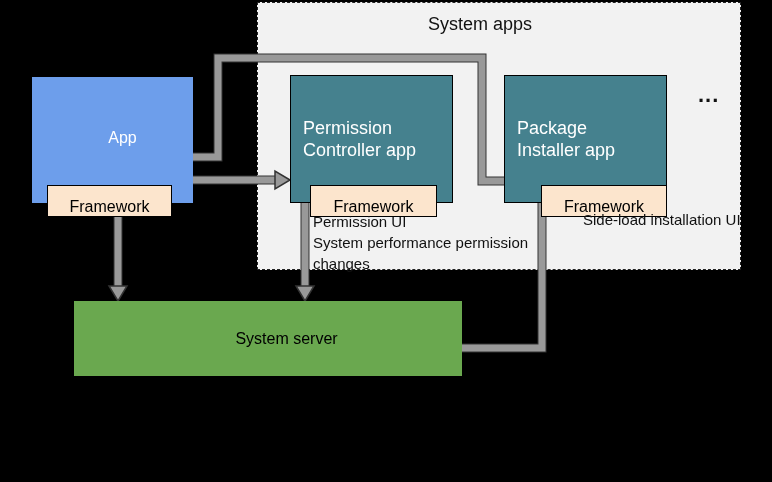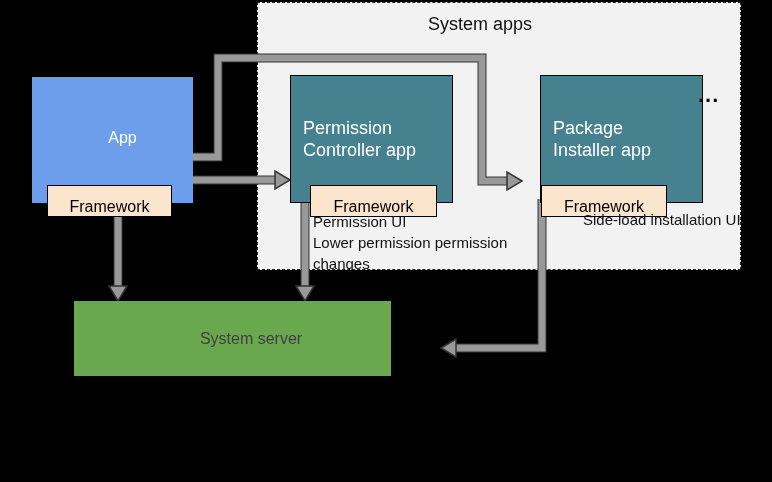--- a/index.html
+++ b/index.html
@@ -56,21 +56,21 @@
     font-size: 16px;
     padding-left: 10px;
   }
   .teal-box {
     background: #45818e;
     border: 1.5px solid #000;
     width: 163px; height: 128px;
     top: 75px;
   }
   .pc-box { left: 290px; }
-  .pi-box { left: 540px; }
+  .pi-box { left: 504px; }
   .teal-label {
     position: absolute;
     left: 12px; top: 41px;
     width: 136px;
     color: #ffffff;
     font-size: 18px;
     line-height: 22px;
   }
   .fw {
     position: absolute;
@@ -84,26 +84,26 @@
     color: #000;
     top: 165px;
     height: 32px;
     margin-top: 20px;
   }
   .fw-app { left: 47px;  width: 125px; }
   .fw-pc  { left: 310px; width: 127px; }
   .fw-pi  { left: 541px; width: 126px; }
   .server-box {
     left: 74px; top: 301px;
-    width: 317px; height: 75px;
+    width: 388px; height: 75px;
     background: #6aa84f;
     display: flex;
     align-items: center;
     justify-content: center;
-    color: #404040;
+    color: #000000;
     font-size: 16px;
     padding-left: 37px;
   }
   .note {
     position: absolute;
     font-size: 15px;
     line-height: 21px;
     color: #111;
     white-space: pre-line;
   }
@@ -176,21 +176,21 @@
   <div class="box teal-box pi-box">
     <div class="teal-label">Package Installer app</div>
   </div>
   <div class="fw fw-pi">
     <span>Framework</span>
   </div>
 
   <div class="ellipsis">...</div>
 
   <div class="note note-pc">Permission UI
-Lower permission permission
+System performance permission
 changes</div>
   <div class="note note-pi">Side-load installation UI</div>
 
   <div class="box server-box">
     <span>System server</span>
   </div>
 
 </div>
 
 </body></html>

